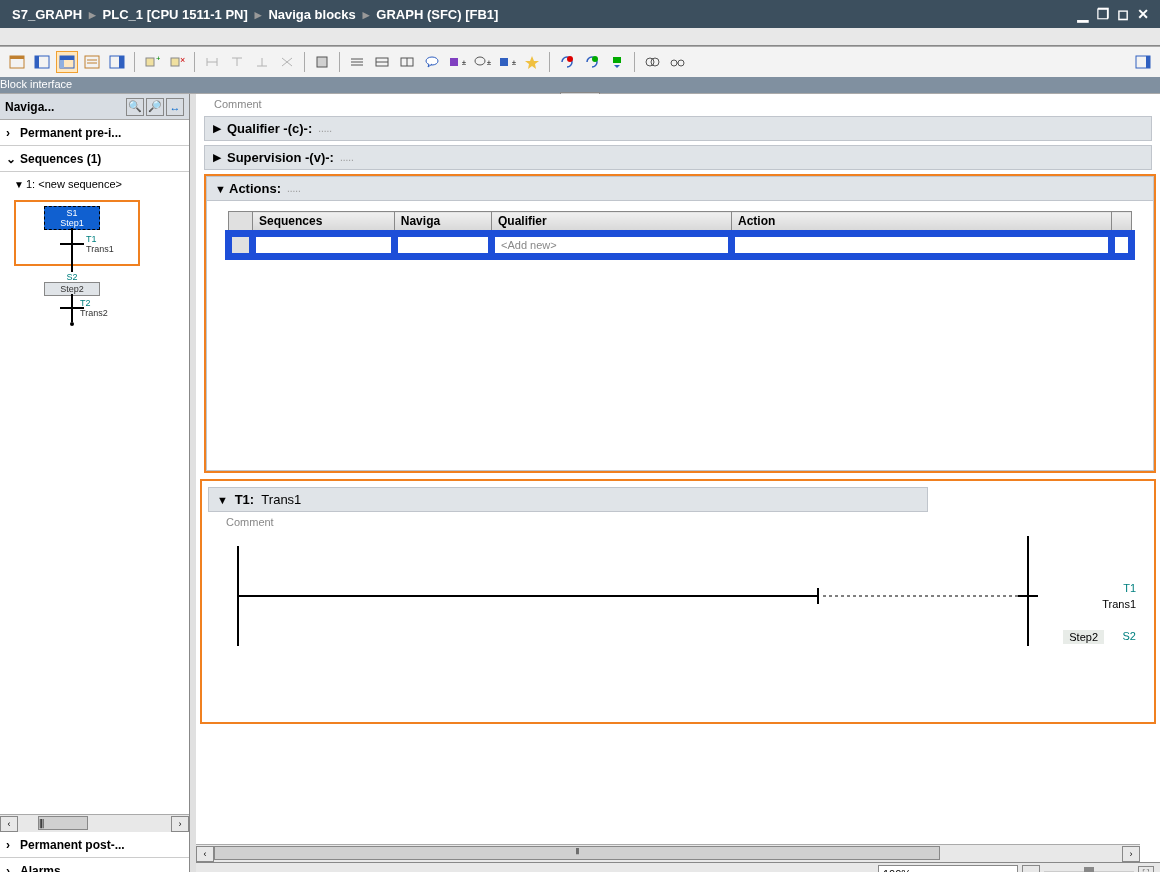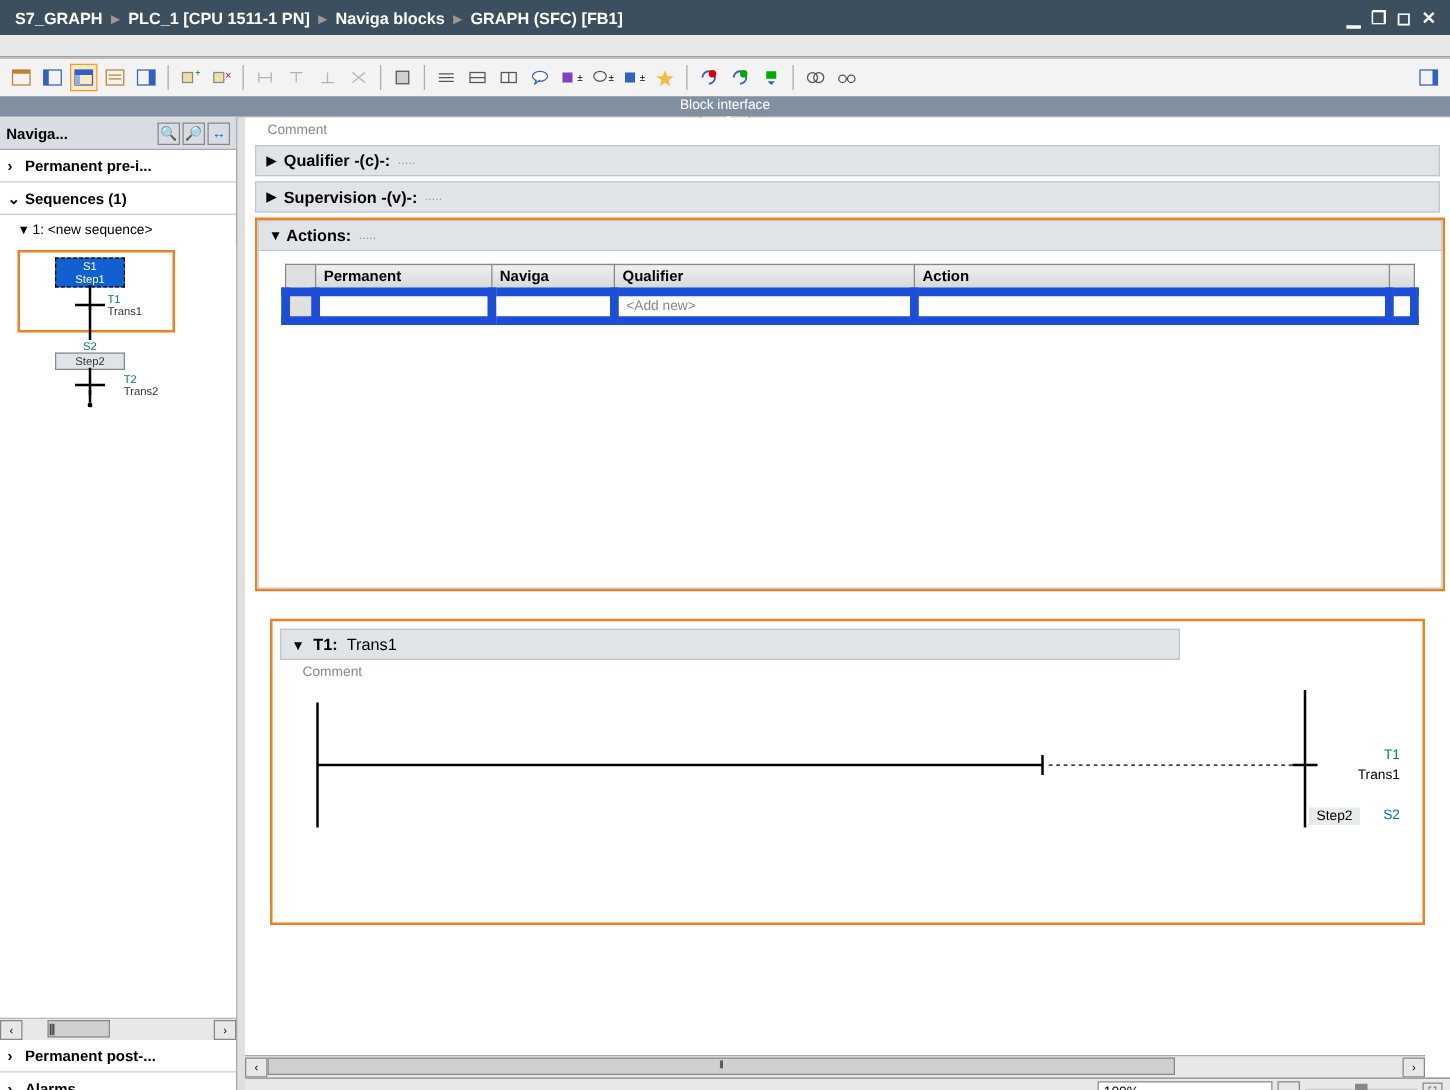--- a/index.html
+++ b/index.html
@@ -9,21 +9,21 @@
 .titlebar .crumb { margin: 0 4px; color: #fff; }
 .titlebar .sep { color: #999; margin: 0 3px; }
 .titlebar .win-controls { margin-left: auto; display: flex; gap: 2px; }
 .titlebar .win-controls span { width: 18px; height: 18px; display: inline-flex; align-items: center; justify-content: center; font-size: 14px; color: #fff; }
 
 .toolbar-area { background: #f3f3f3; border-top: 1px solid #aaa; border-bottom: 1px solid #aaa; }
 .toolbar-row { height: 30px; display: flex; align-items: center; padding: 0 6px; gap: 3px; }
 .tb-btn { width: 22px; height: 22px; display: inline-flex; align-items: center; justify-content: center; border: 1px solid transparent; background: #f3f3f3; }
 .tb-btn.active { border: 1px solid #f0a030; background: #ffe8c0; }
 .tb-sep { width: 1px; height: 20px; background: #aaa; margin: 0 3px; }
-.block-interface-bar { background: #8090a0; color: #fff; text-align: center; font-size: 11px; padding: 1px 0; height: 16px; position: relative; }
+.block-interface-bar { background: #8090a0; color: #fff; font-size: 11px; padding: 1px 0; height: 16px; position: relative; }
 .block-interface-bar .collapse-handle { position: absolute; left: 50%; bottom: -7px; transform: translateX(-50%); background: #d0d0d0; border: 1px solid #888; width: 40px; height: 8px; font-size: 7px; line-height: 6px; }
 
 .main-area { display: flex; height: calc(872px - 28px - 30px - 16px - 8px); }
 
 .nav-panel { width: 190px; border-right: 1px solid #888; background: #fff; display: flex; flex-direction: column; }
 .nav-header { background: #d8dde3; height: 26px; display: flex; align-items: center; padding: 0 5px; border-bottom: 1px solid #aaa; font-weight: bold; }
 .nav-header .nav-tools { margin-left: auto; display: flex; gap: 2px; }
 .nav-header .nav-tools span { width: 18px; height: 18px; border: 1px solid #888; display: inline-flex; align-items: center; justify-content: center; font-size: 11px; }
 .nav-row { height: 26px; display: flex; align-items: center; padding: 0 6px; border-bottom: 1px solid #ccc; font-weight: bold; }
 .nav-row .arrow { width: 14px; font-size: 12px; }
@@ -45,21 +45,21 @@
 .section-hdr .tri { width: 14px; font-size: 11px; }
 .section-hdr .dots { color: #999; margin-left: 6px; font-size: 10px; }
 .highlight-orange { border: 2px solid #f08020; }
 .actions-body { background: #fff; border: 1px solid #c0c5cc; border-top: none; height: 270px; padding: 10px 18px; }
 .actions-table { width: 100%; border-collapse: collapse; }
 .actions-table th { background: linear-gradient(#f0f0f0,#d8d8d8); border: 1px solid #888; text-align: left; padding: 2px 6px; font-size: 12px; font-weight: bold; }
 .actions-table td { border: 7px solid #1d4ed8; padding: 2px 6px; font-size: 11px; }
 .actions-table .addnew { color: #888; }
 .actions-table th:first-child, .actions-table td:first-child { width: 24px; background: #e0e0e0; }
 
-.trans-area { margin: 20px; padding: 6px; position: relative; }
+.trans-area { margin: 4px; padding: 6px; position: relative; }
 .trans-hdr { background: #e0e4e8; padding: 4px 8px; font-size: 13px; border: 1px solid #c0c5cc; width: 720px; }
 .trans-ladder { position: relative; height: 180px; margin-top: 4px; }
 
 .vsplit { width: 6px; background: #e0e0e0; cursor: col-resize; }
 
 .status-bar { height: 22px; border-top: 1px solid #888; background: #e8e8e8; display: flex; align-items: center; padding: 0 6px; }
 .zoom-box { margin-left: auto; display: flex; align-items: center; gap: 4px; }
 .zoom-box input { width: 140px; height: 18px; font-size: 11px; padding: 0 4px; border: 1px solid #888; }
 .zoom-box .dd { width: 18px; height: 18px; border: 1px solid #888; display: inline-flex; align-items: center; justify-content: center; font-size: 9px; }
 .slider { width: 90px; height: 6px; background: #ccc; position: relative; }
@@ -315,21 +315,21 @@
         <div class="sfc-step inactive">
           <div>Step2</div>
         </div>
       </div>
       <svg style="position:absolute;left:70px;top:98px" width="4" height="22">
           <line x1="2" y1="0" x2="2" y2="22" stroke="#000" stroke-width="2"></line>
         </svg>
       <svg style="position:absolute;left:60px;top:110px" width="24" height="4">
           <line x1="0" y1="2" x2="24" y2="2" stroke="#000" stroke-width="2"></line>
         </svg>
-      <div style="position:absolute;left:99px;top:102px">
+      <div style="position:absolute;left:80px;top:102px">
         <div class="sfc-label">T2</div>
         <div class="sfc-trans-label">Trans2</div>
       </div>
       <svg style="position:absolute;left:70px;top:116px" width="4" height="14">
           <line x1="2" y1="0" x2="2" y2="10" stroke="#000" stroke-width="2"></line>
           <circle cx="2" cy="12" r="2" fill="#000"></circle>
         </svg>
     </div>
     <div class="nav-scroll">
       <span class="sb-btn">‹</span>
@@ -371,21 +371,21 @@
       <div class="section-hdr">
         <span class="tri">▼</span>
         <b>Actions:</b>
         <span class="dots">.....</span>
       </div>
       <div class="actions-body">
         <table class="actions-table">
           <tbody>
               <tr>
             <th></th>
-            <th>Permanent</th>
+            <th>Sequences</th>
             <th>Naviga</th>
             <th style="width:240px">Qualifier</th>
             <th style="width:380px">Action</th>
             <th style="width:20px"></th>
           </tr>
           <tr>
             <td></td>
                 <td></td>
                 <td></td>
             <td class="addnew">&lt;Add new&gt;</td>

